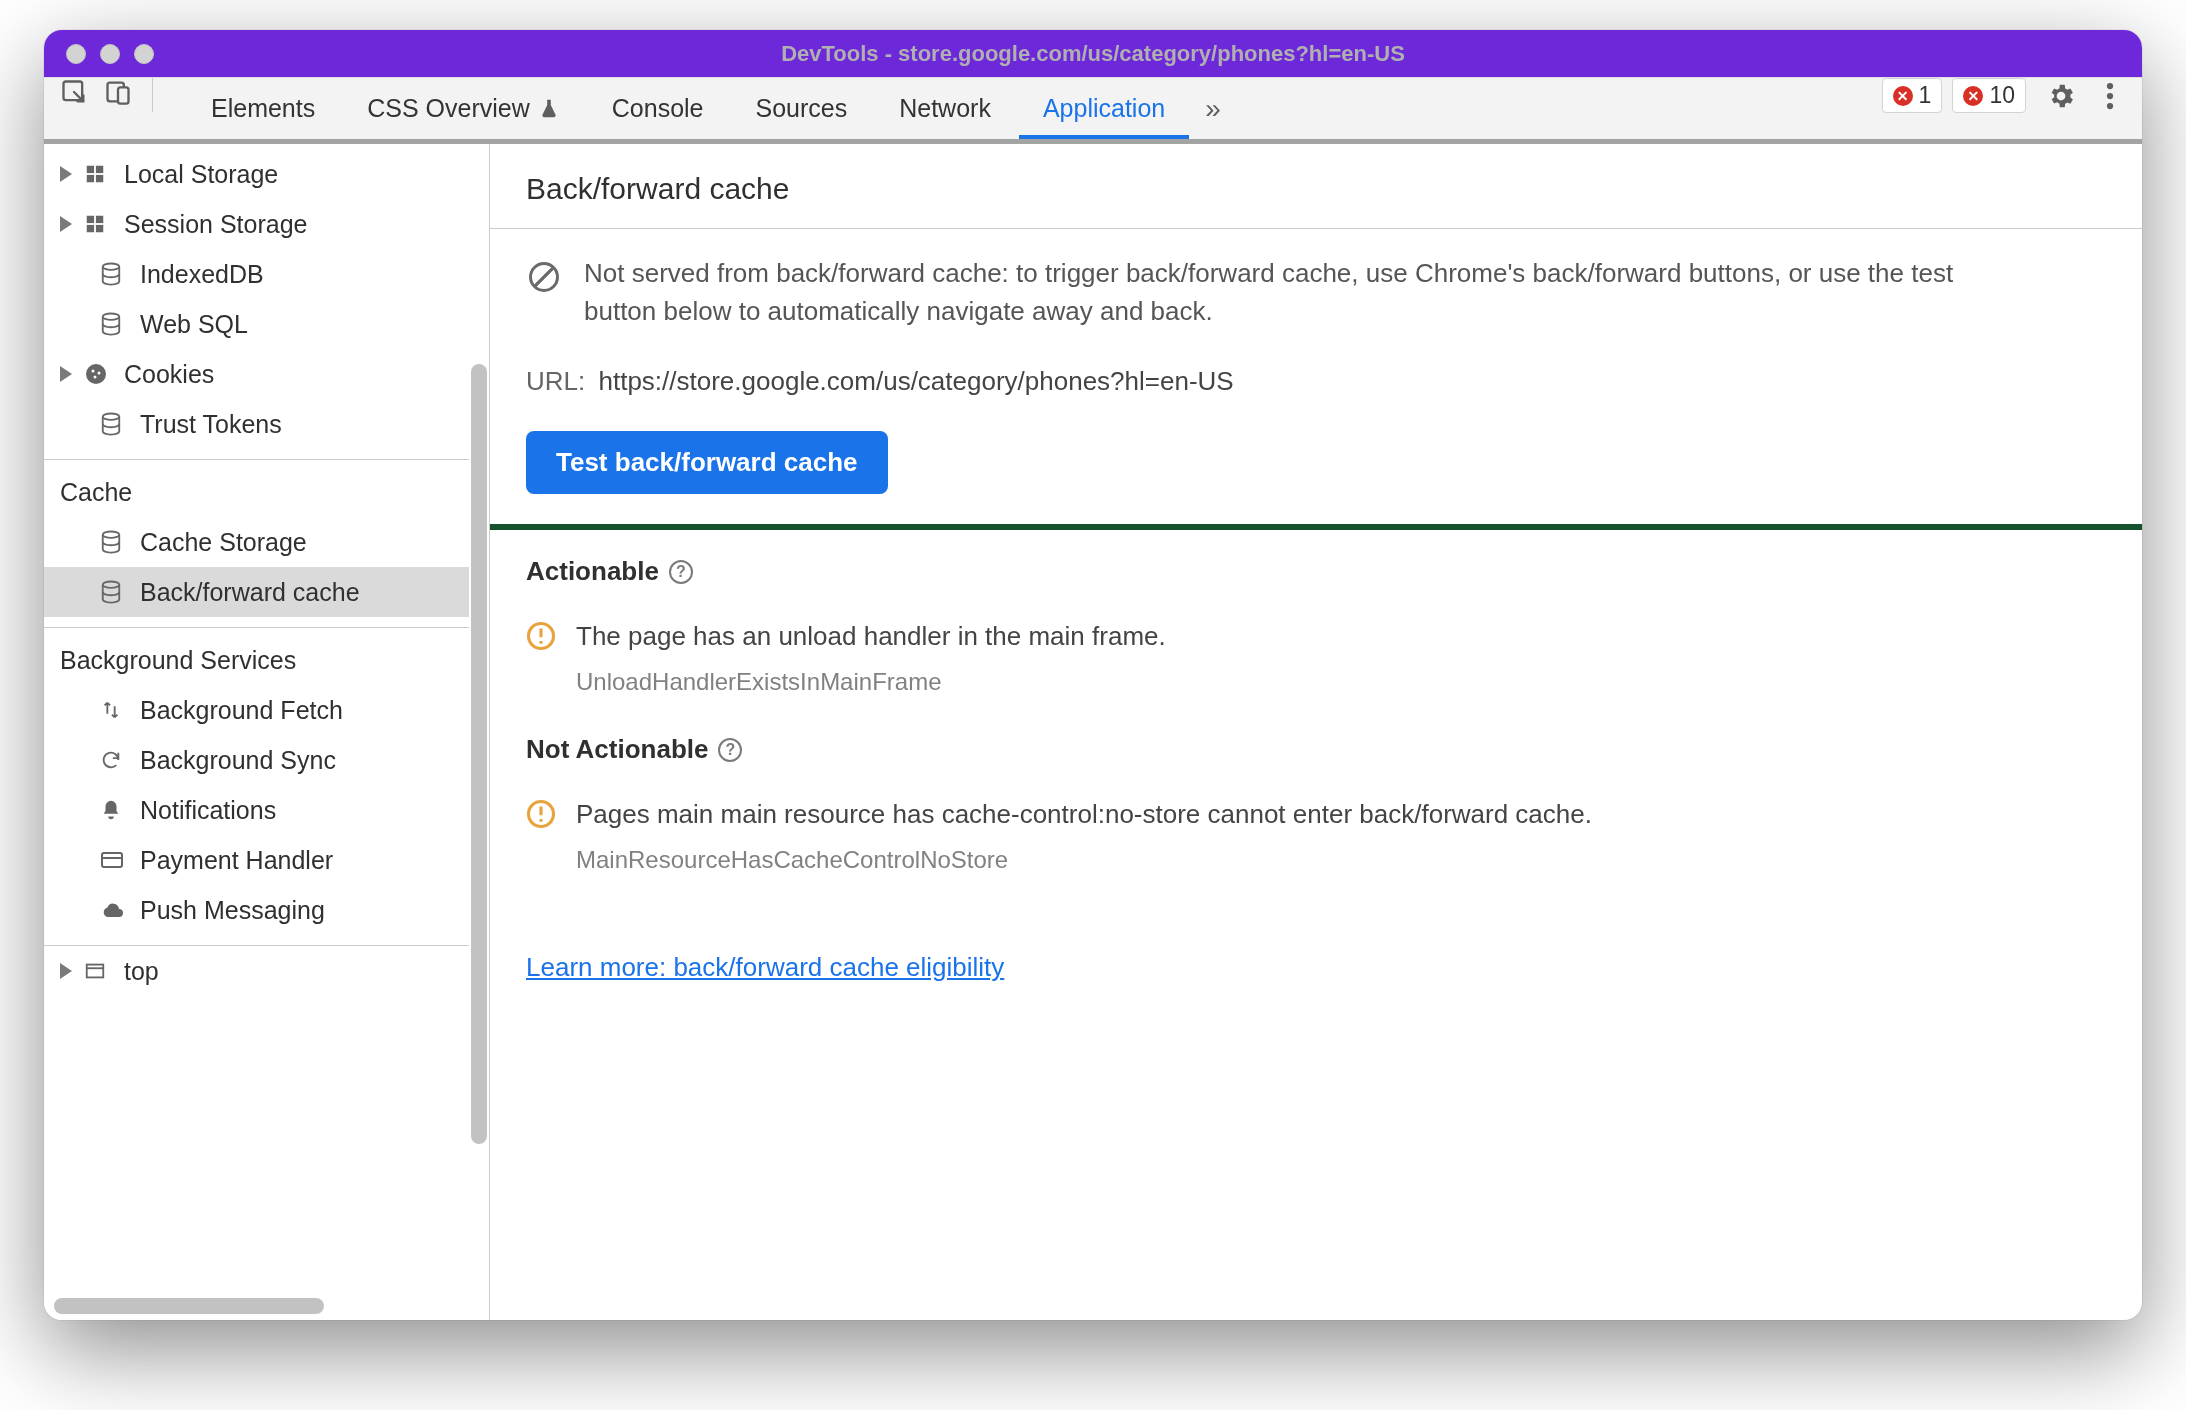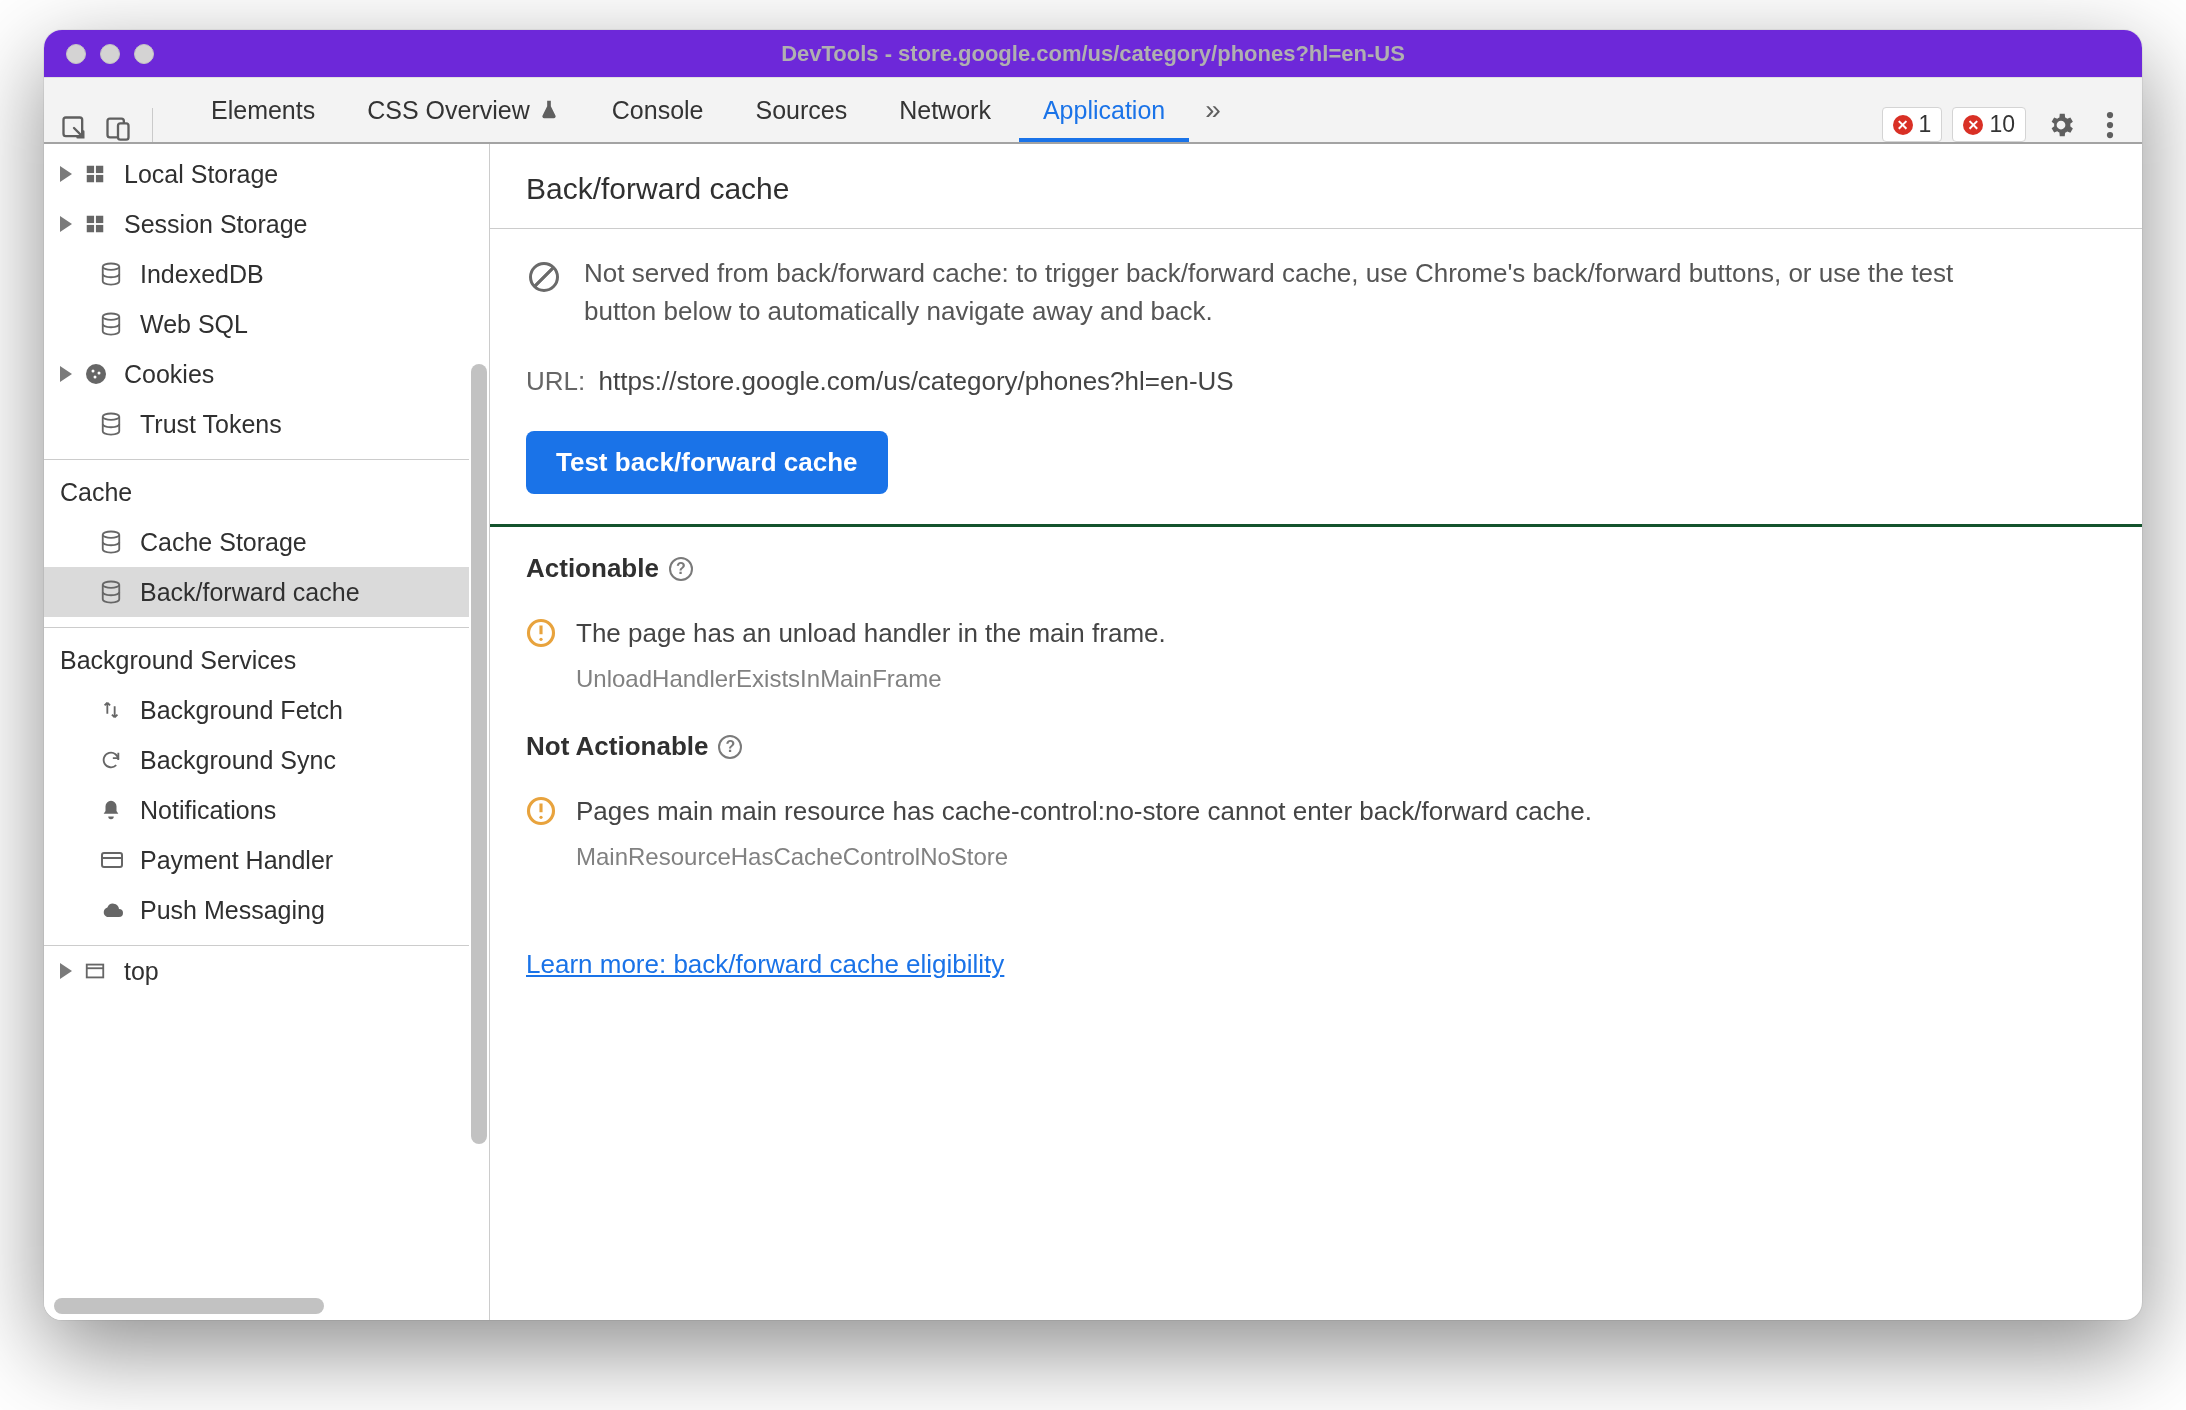--- a/index.html
+++ b/index.html
@@ -47,23 +47,23 @@
     text-align: center;
     font-size: 22px;
     font-weight: 600;
     color: #b0b0b0;
     pointer-events: none;
   }
   
   .toolbar {
     height: 66px;
     background: #f3f3f3;
-    border-bottom: 2px solid #a3a3a3;
-    display: flex;
-    align-items: flex-end;
+    border-bottom: 5px solid #a3a3a3;
+    display: flex;
+    align-items: flex-start;
     padding: 0 8px;
     font-size: 25px;
     color: #333;
   }
   .tool-icon {
     width: 44px;
     display: flex;
     align-items: center;
     justify-content: center;
     color: #5f5f5f;
@@ -222,21 +222,21 @@
     min-width: 0;
     overflow: hidden;
   }
   .report-title {
     font-size: 30px;
     color: #303030;
     padding: 28px 36px 22px 36px;
     border-bottom: 1px solid #ccc;
   }
   .panel {
-    border-bottom: 3px solid #14532d;
+    border-bottom: 6px solid #14532d;
     padding: 26px 36px 30px 36px;
     color: #303030;
   }
   .status-row {
     display: flex;
     gap: 20px;
     align-items: flex-start;
     font-size: 26px;
     line-height: 1.45;
     color: #555;

